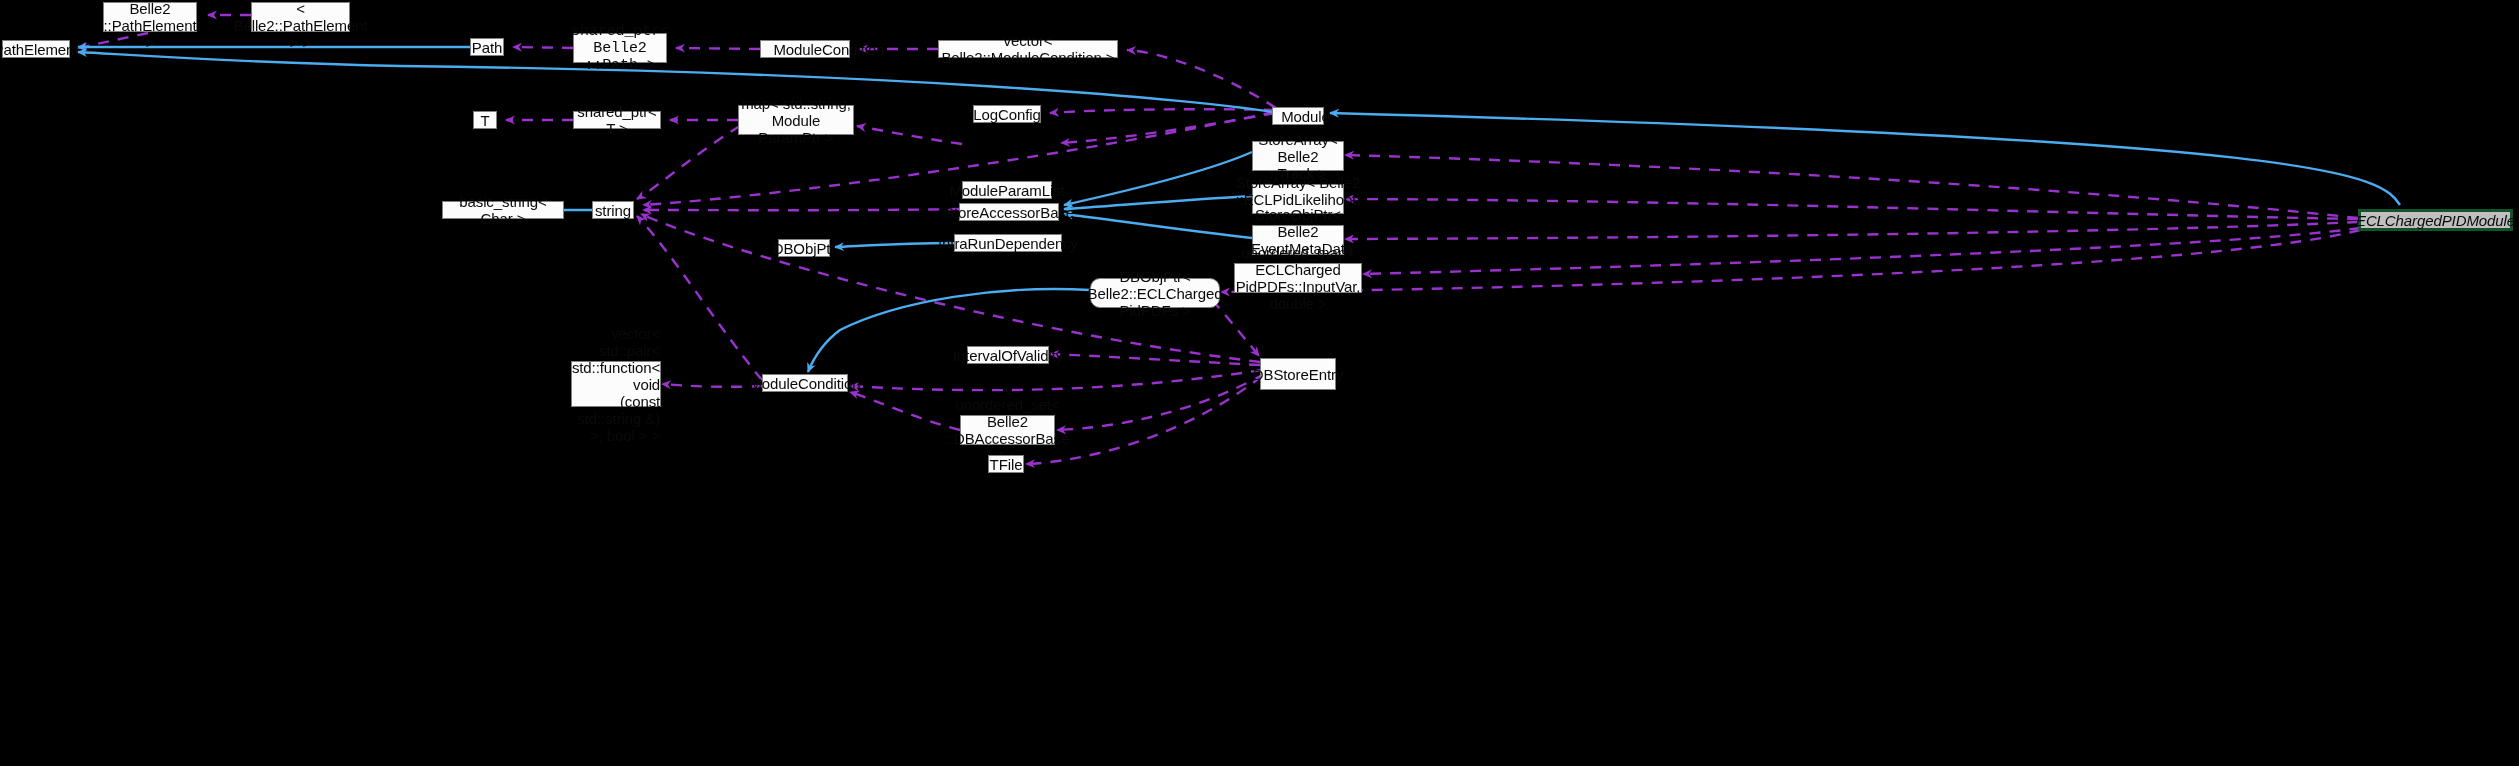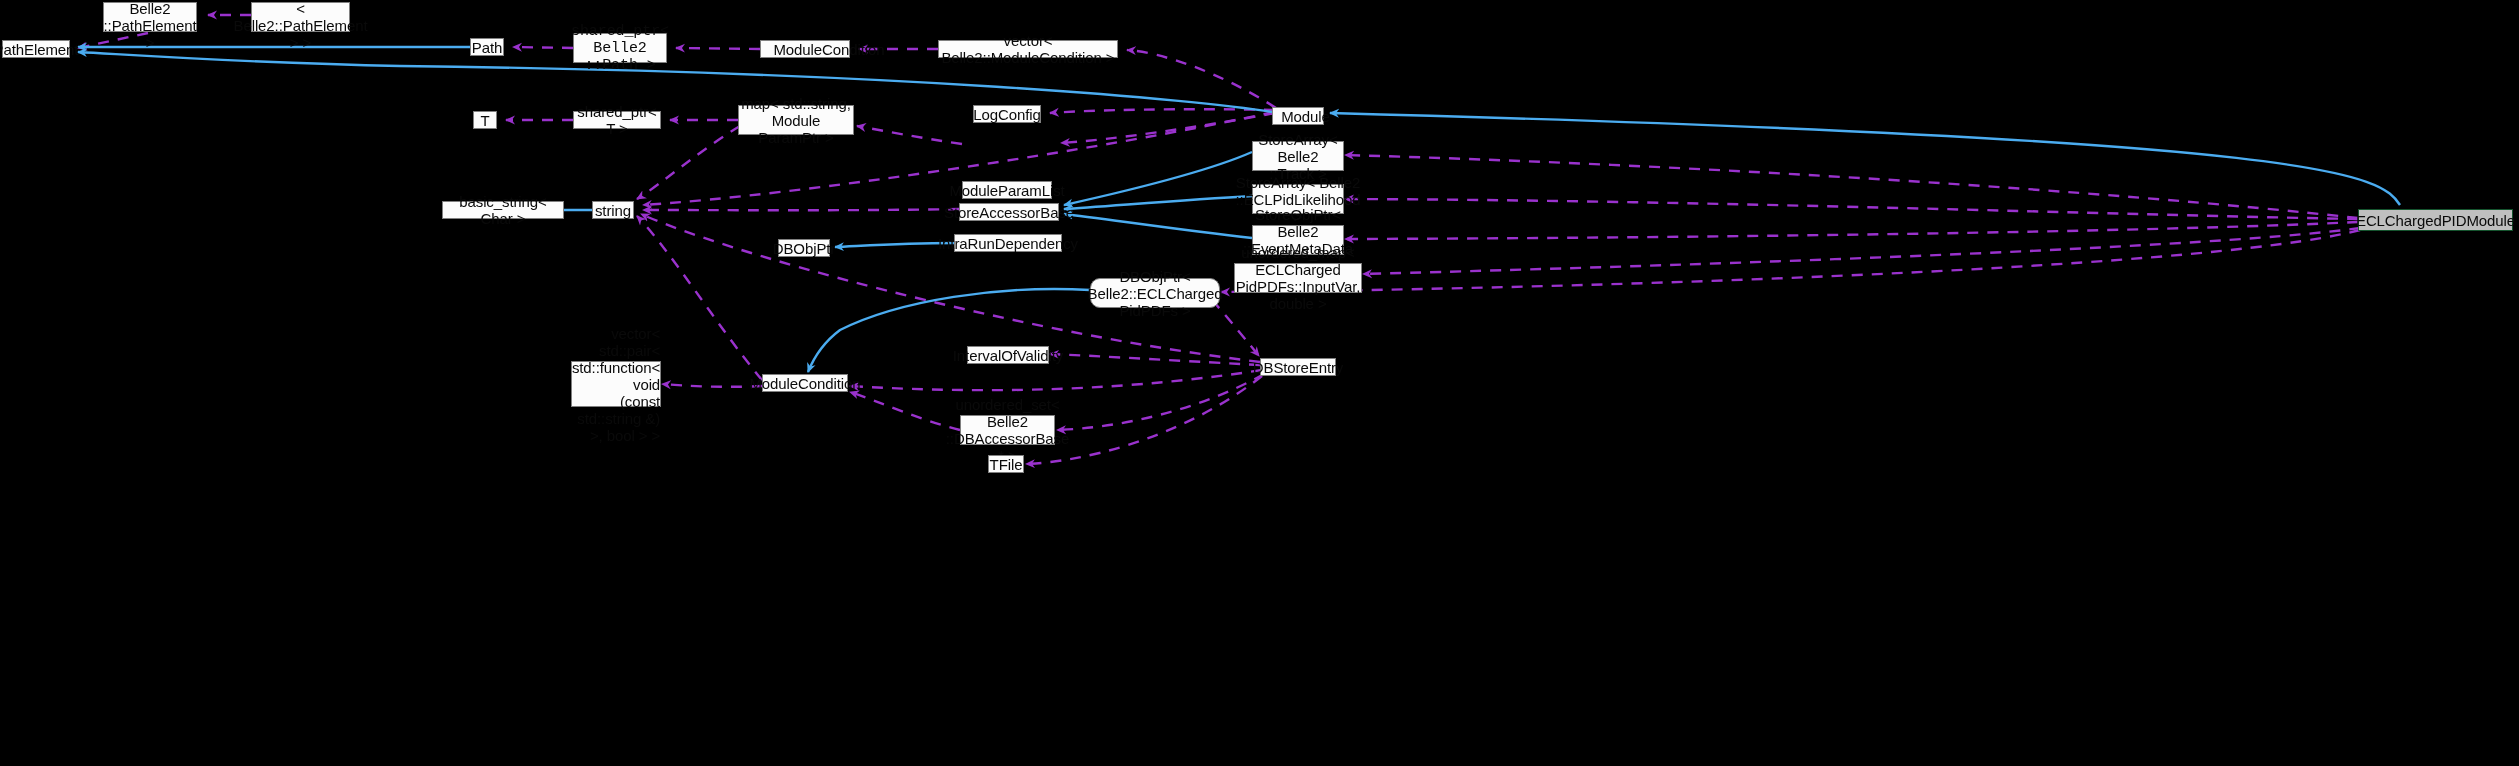--- a/index.html
+++ b/index.html
@@ -34,21 +34,22 @@
     display: flex;
     align-items: center;
     justify-content: center;
     text-align: center;
     white-space: pre-line;
     letter-spacing: -0.1px;
     z-index: 5;
   }
   .node.highlight {
     background: #bfbfbf;
-    border: 1px solid #14532d;
+    border: 3px solid #14532d;
+    font-style: italic;
   }
 </style>
 </head>
 <body>
 
 <div id="canvas">
 
   <svg id="edges" viewBox="0 0 2519 766" xmlns="http://www.w3.org/2000/svg">
     <defs>
       <marker id="arrowPurple" markerWidth="11" markerHeight="11" refX="9" refY="5.5" orient="auto" markerUnits="userSpaceOnUse">
@@ -131,21 +132,21 @@
       <div class="node highlight" style="left: 2358px; top: 209px; width: 155px; height: 22px;">ECLChargedPIDModule</div>
       <div class="node" style="left: 1252px; top: 225px; width: 92px; height: 30px;">StoreObjPtr&lt; Belle2
 ::EventMetaData &gt;</div>
       <div class="node" style="left: 778px; top: 239px; width: 52px; height: 18px;">DBObjPtr</div>
       <div class="node" style="left: 954px; top: 234px; width: 108px; height: 18px;">IntraRunDependency</div>
       <div class="node" style="left: 1234px; top: 263px; width: 128px; height: 30px;">unordered_map&lt; ECLCharged
 PidPDFs::InputVar, double &gt;</div>
       <div class="node" style="left: 1090px; top: 278px; width: 130px; height: 30px; border-radius: 10px;">DBObjPtr&lt; Belle2::ECLCharged
 PidPDFs &gt;</div>
       <div class="node" style="left: 967px; top: 346px; width: 82px; height: 18px;">IntervalOfValidity</div>
-      <div class="node" style="left: 1260px; top: 358px; width: 76px; height: 18px;">DBStoreEntry</div>
+      <div class="node" style="left: 1260px; top: 358px; width: 76px; height: 32px;">DBStoreEntry</div>
       <div class="node" style="left: 571px; top: 361px; width: 90px; height: 46px; text-align: right;">vector&lt; std::pair&lt;
 std::function&lt; void
 (const std::string &amp;)
 &gt;, bool &gt; &gt;</div>
       <div class="node" style="left: 762px; top: 374px; width: 86px; height: 18px;">ModuleCondition</div>
       <div class="node" style="left: 960px; top: 415px; width: 95px; height: 30px;">unordered_set&lt; Belle2
 ::DBAccessorBase * &gt;</div>
       <div class="node" style="left: 988px; top: 455px; width: 36px; height: 18px;">TFile</div>
     </div>
 

